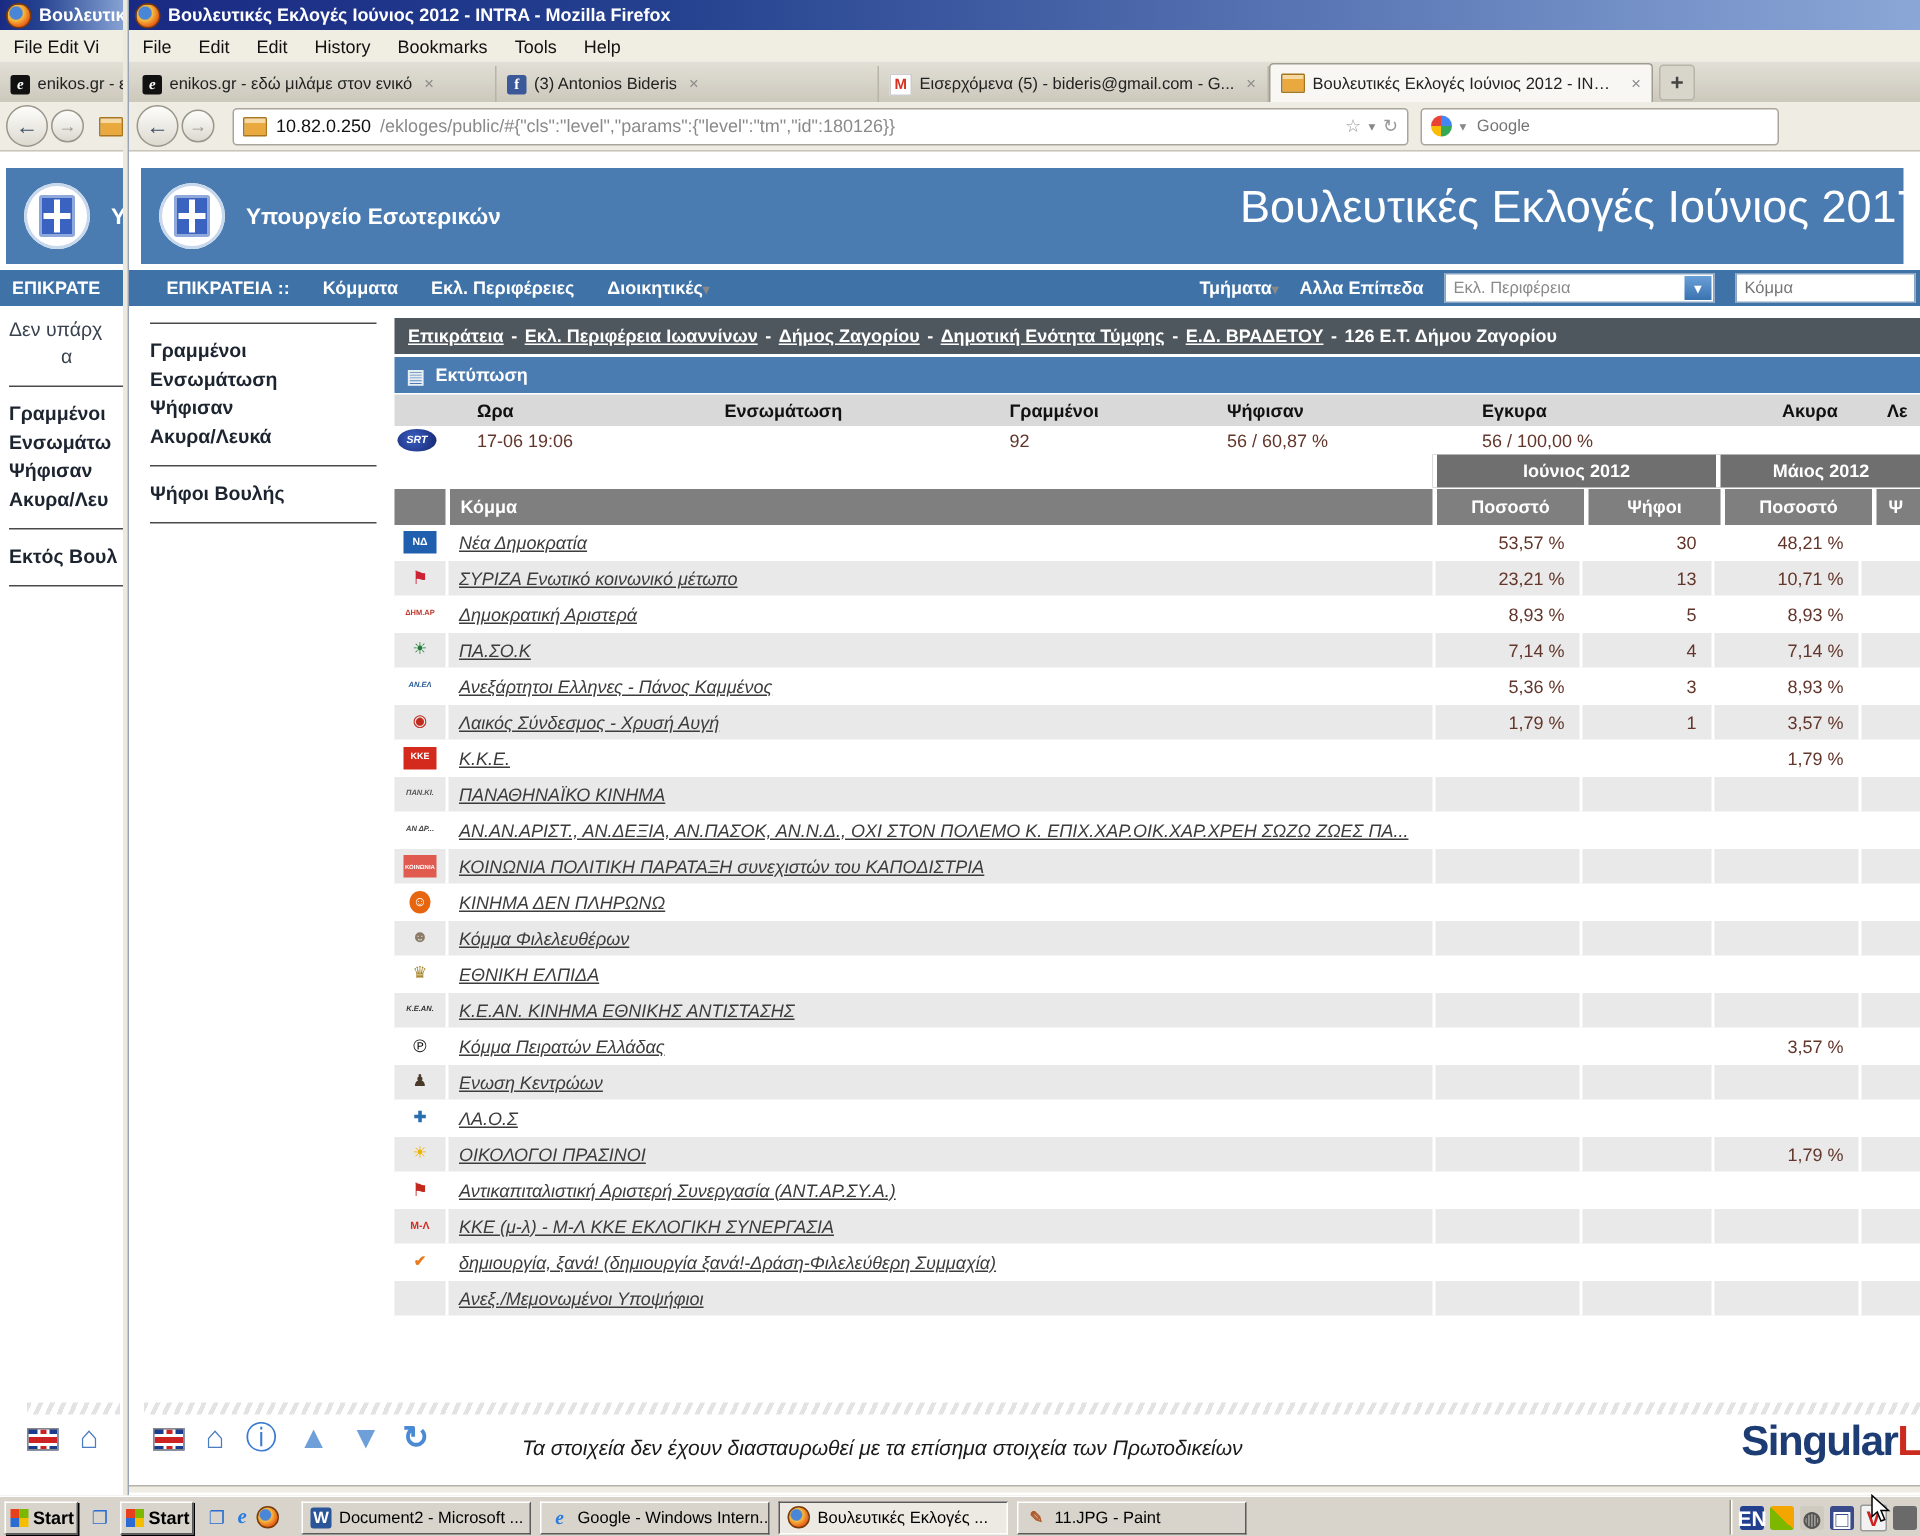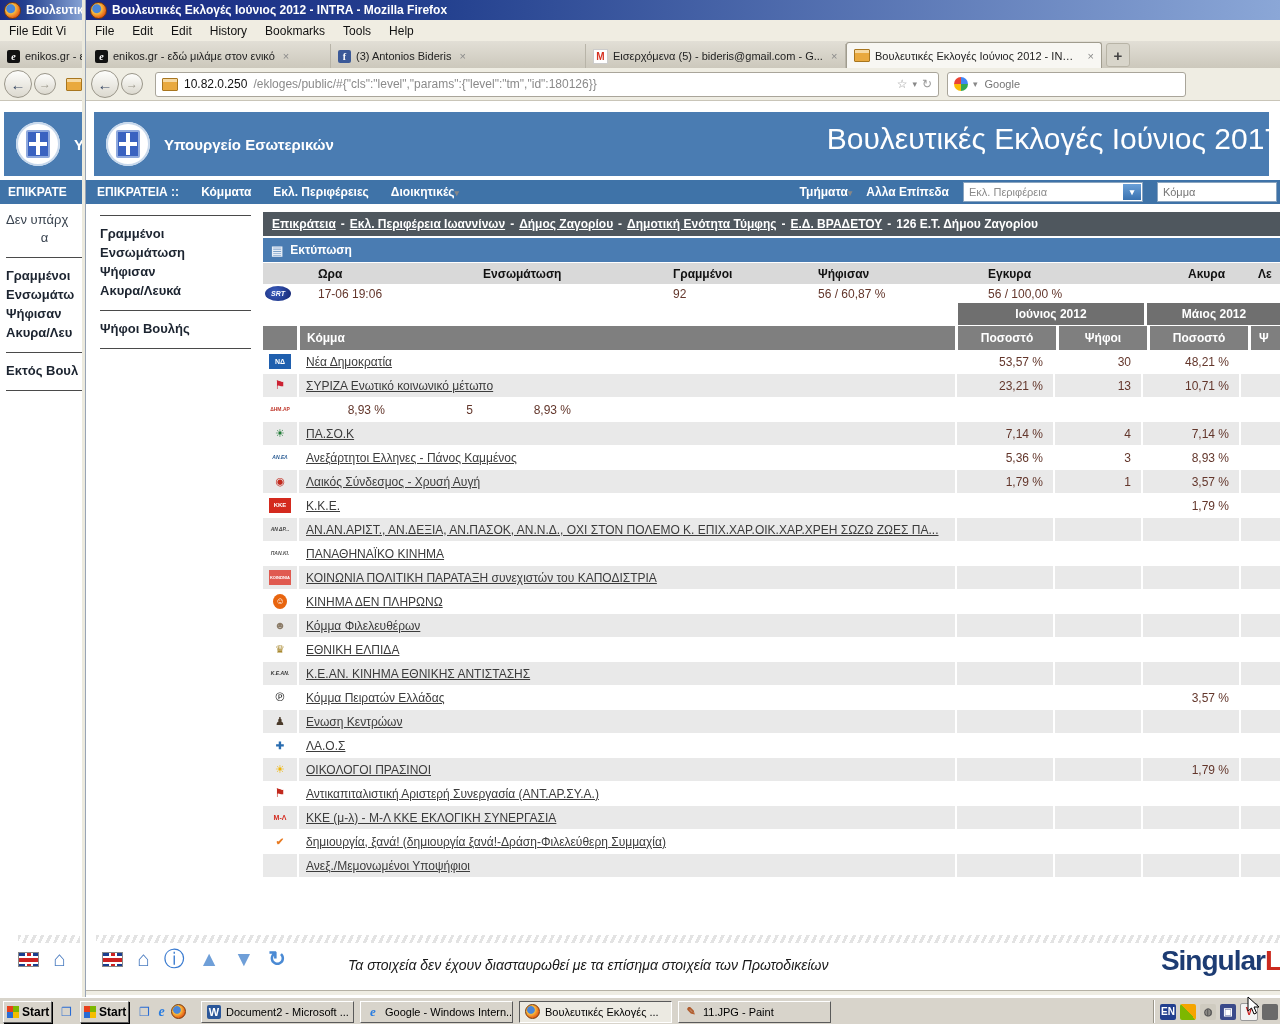--- a/index.html
+++ b/index.html
@@ -62,21 +62,21 @@
     display:flex;align-items:center;color:#fff;}
   .coat{width:44px;height:44px;border-radius:50%;background:#fff;flex:none;margin-left:12px;
     display:flex;align-items:center;justify-content:center;box-shadow:0 0 0 2px #c7d8ec inset;}
   .shield{width:20px;height:24px;background:#3a62c0;border:2px solid #8fa9dd;border-radius:2px;position:relative;}
   .shield:before{content:"";position:absolute;left:50%;top:1px;bottom:1px;width:4px;margin-left:-2px;background:#fff;}
   .shield:after{content:"";position:absolute;top:50%;left:1px;right:1px;height:4px;margin-top:-2px;background:#fff;}
   .ministry{font-size:15px;font-weight:bold;margin-left:14px;}
   .bigtitle{position:absolute;right:0;top:122px;font-size:30px;color:#fff;white-space:nowrap;}
   .navband{position:absolute;top:178px;left:0;right:0;height:24px;background:#3f73a8;
     border-top:2px solid #fff;display:flex;align-items:center;color:#fff;font-weight:bold;font-size:12px;gap:22px;
-    padding-left:11px;}
+    padding-left:25px;}
   .navband .filters{margin-left:auto;display:flex;align-items:center;gap:14px;padding-right:4px;}
   .selbox{width:178px;height:18px;background:#fff;border:1px solid #8aa5c0;display:flex;align-items:center;}
   .selbox .seltext{color:#8a8a8a;font-weight:normal;font-size:11px;padding-left:5px;flex:1;}
   .selbtn{width:18px;height:16px;background:linear-gradient(#6aA0d8,#3a72b0);color:#fff;font-size:9px;
     display:flex;align-items:center;justify-content:center;margin-right:1px;}
   .txtbox{width:118px;height:18px;background:#fff;border:1px solid #8aa5c0;}
   .txtbox input{width:100%;height:100%;border:none;outline:none;font-size:11px;padding:0 5px;
     font-family:"Liberation Sans",sans-serif;box-sizing:border-box;color:#333;background:transparent;}
   
   .sidebar{position:absolute;left:0;top:205px;width:177px;color:#1c2430;}
@@ -115,21 +115,21 @@
   .rcols>span{display:flex;align-items:center;justify-content:center;border-left:3px solid #fff;}
   .rcols .ci{width:34px;flex:none;border-left:none;}
   .rcols .cn{width:658px;flex:none;justify-content:flex-start;padding-left:7px;box-sizing:border-box;}
   .rcols .cp{width:98px;flex:none;}
   .rcols .cv{width:88px;flex:none;}
   .rcols .cl{flex:1;justify-content:flex-start;padding-left:8px;overflow:hidden;}
   .prow{display:flex;height:23px;align-items:center;border-bottom:1px solid #fff;background:#fff;}
   .prow:nth-of-type(even){background:#e9e9e9;}
   .prow>span{height:100%;display:flex;align-items:center;border-left:2px solid #fff;box-sizing:border-box;}
   .prow .ci{width:34px;flex:none;border-left:none;justify-content:center;}
-  .prow .cn{width:658px;flex:none;padding-left:7px;overflow:hidden;white-space:nowrap;}
+  .prow .cn{width:658px;flex:none;padding-left:7px;overflow:hidden;white-space:nowrap;font-style:italic;}
   .prow .cn u{color:#3c3c3c;cursor:pointer;}
   .prow .cp{width:98px;flex:none;justify-content:flex-end;padding-right:10px;color:#63362b;}
   .prow .cv{width:88px;flex:none;justify-content:flex-end;padding-right:10px;color:#63362b;}
   .prow .cl{flex:1;overflow:hidden;}
   .plogo{display:inline-flex;align-items:center;justify-content:center;width:22px;height:15px;
     text-align:center;overflow:hidden;line-height:15px;font-style:normal;}
   
   .stripes{position:absolute;height:8px;background:repeating-linear-gradient(115deg,#e3e3e3 0 3px,#fff 3px 7px);}
   .flagUK{width:19px;height:13px;flex:none;position:relative;background:#1a3d8f;overflow:hidden;border:1px solid #888;}
   .flagUK:before{content:"";position:absolute;left:8px;top:0;bottom:0;width:4px;background:#cc2222;box-shadow:0 0 0 2px #fff;}
@@ -152,21 +152,21 @@
   .ql{width:17px;height:17px;flex:none;display:flex;align-items:center;justify-content:center;font-size:12px;}
   .taskbtn{height:22px;width:153px;flex:none;display:flex;align-items:center;gap:5px;padding:0 5px;
     background:#d8d4cb;border:1px solid;border-color:#fff #5a5a5a #5a5a5a #fff;font-size:11px;color:#000;
     white-space:nowrap;overflow:hidden;box-sizing:border-box;margin-left:6px;}
   .taskbtn.active{background:#eceae2;border-color:#5a5a5a #fff #fff #5a5a5a;}
   .ticon{width:14px;height:14px;flex:none;display:flex;align-items:center;justify-content:center;
     font-size:11px;font-weight:bold;}
   .tray{margin-left:auto;height:23px;display:flex;align-items:center;gap:4px;padding:0 2px 0 6px;
     border-left:1px solid #9a968a;box-shadow:1px 0 0 #fff inset;}
   .trayicon{width:16px;height:16px;flex:none;border-radius:2px;display:flex;align-items:center;justify-content:center;
-    font-size:10px;font-weight:bold;color:#fff;}
+    font-size:14px;font-weight:bold;color:#fff;}
   .cursor{position:absolute;z-index:9;}
 </style>
 </head>
 <body>
 
 <div id="screen">
 
   <div id="bgwin">
     <div class="titlebar">
       <span class="ff-icon"></span>
@@ -392,20 +392,23 @@
             <span class="cp">23,21 %</span>
             <span class="cv">13</span>
             <span class="cp">10,71 %</span>
             <span class="cl"></span>
           </div>
 
           <div class="prow">
             <span class="ci">
               <i class="plogo" style="color:#c03a2e;font-size:5px;font-weight:bold">ΔΗΜ.ΑΡ</i>
             </span>
+            <span class="cn">
+              <u>Δημοκρατική Αριστερά</u>
+            </span>
             <span class="cp">8,93 %</span>
             <span class="cv">5</span>
             <span class="cp">8,93 %</span>
             <span class="cl"></span>
           </div>
 
           <div class="prow">
             <span class="ci">
               <i class="plogo" style="color:#1e7a34;font-size:11px">☀</i>
             </span>
@@ -452,37 +455,37 @@
               <u>Κ.Κ.Ε.</u>
             </span>
             <span class="cp"></span>
             <span class="cv"></span>
             <span class="cp">1,79 %</span>
             <span class="cl"></span>
           </div>
 
           <div class="prow">
             <span class="ci">
+              <i class="plogo" style="color:#555;font-size:5px;font-style:italic;font-weight:bold">ΠΑΝ.ΚΙ.</i>
+            </span>
+            <span class="cn">
+              <u>ΠΑΝΑΘΗΝΑΪΚΟ ΚΙΝΗΜΑ</u>
+            </span>
+            <span class="cp"></span>
+            <span class="cv"></span>
+            <span class="cp"></span>
+            <span class="cl"></span>
+          </div>
+
+          <div class="prow">
+            <span class="ci">
               <i class="plogo" style="color:#444;font-size:5px;font-style:italic;font-weight:bold">ΑΝ ΔΡ...</i>
             </span>
             <span class="cn">
               <u>ΑΝ.ΑΝ.ΑΡΙΣΤ., ΑΝ.ΔΕΞΙΑ, ΑΝ.ΠΑΣΟΚ, ΑΝ.Ν.Δ., ΟΧΙ ΣΤΟΝ ΠΟΛΕΜΟ Κ. ΕΠΙΧ.ΧΑΡ.ΟΙΚ.ΧΑΡ.ΧΡΕΗ ΣΩΖΩ ΖΩΕΣ ΠΑ...</u>
-            </span>
-            <span class="cp"></span>
-            <span class="cv"></span>
-            <span class="cp"></span>
-            <span class="cl"></span>
-          </div>
-
-          <div class="prow">
-            <span class="ci">
-              <i class="plogo" style="color:#555;font-size:5px;font-style:italic;font-weight:bold">ΠΑΝ.ΚΙ.</i>
-            </span>
-            <span class="cn">
-              <u>ΠΑΝΑΘΗΝΑΪΚΟ ΚΙΝΗΜΑ</u>
             </span>
             <span class="cp"></span>
             <span class="cv"></span>
             <span class="cp"></span>
             <span class="cl"></span>
           </div>
 
           <div class="prow">
             <span class="ci">
               <i class="plogo" style="background:#e05a50;color:#fff;font-size:4px;font-weight:bold">ΚΟΙΝΩΝΙΑ</i>

